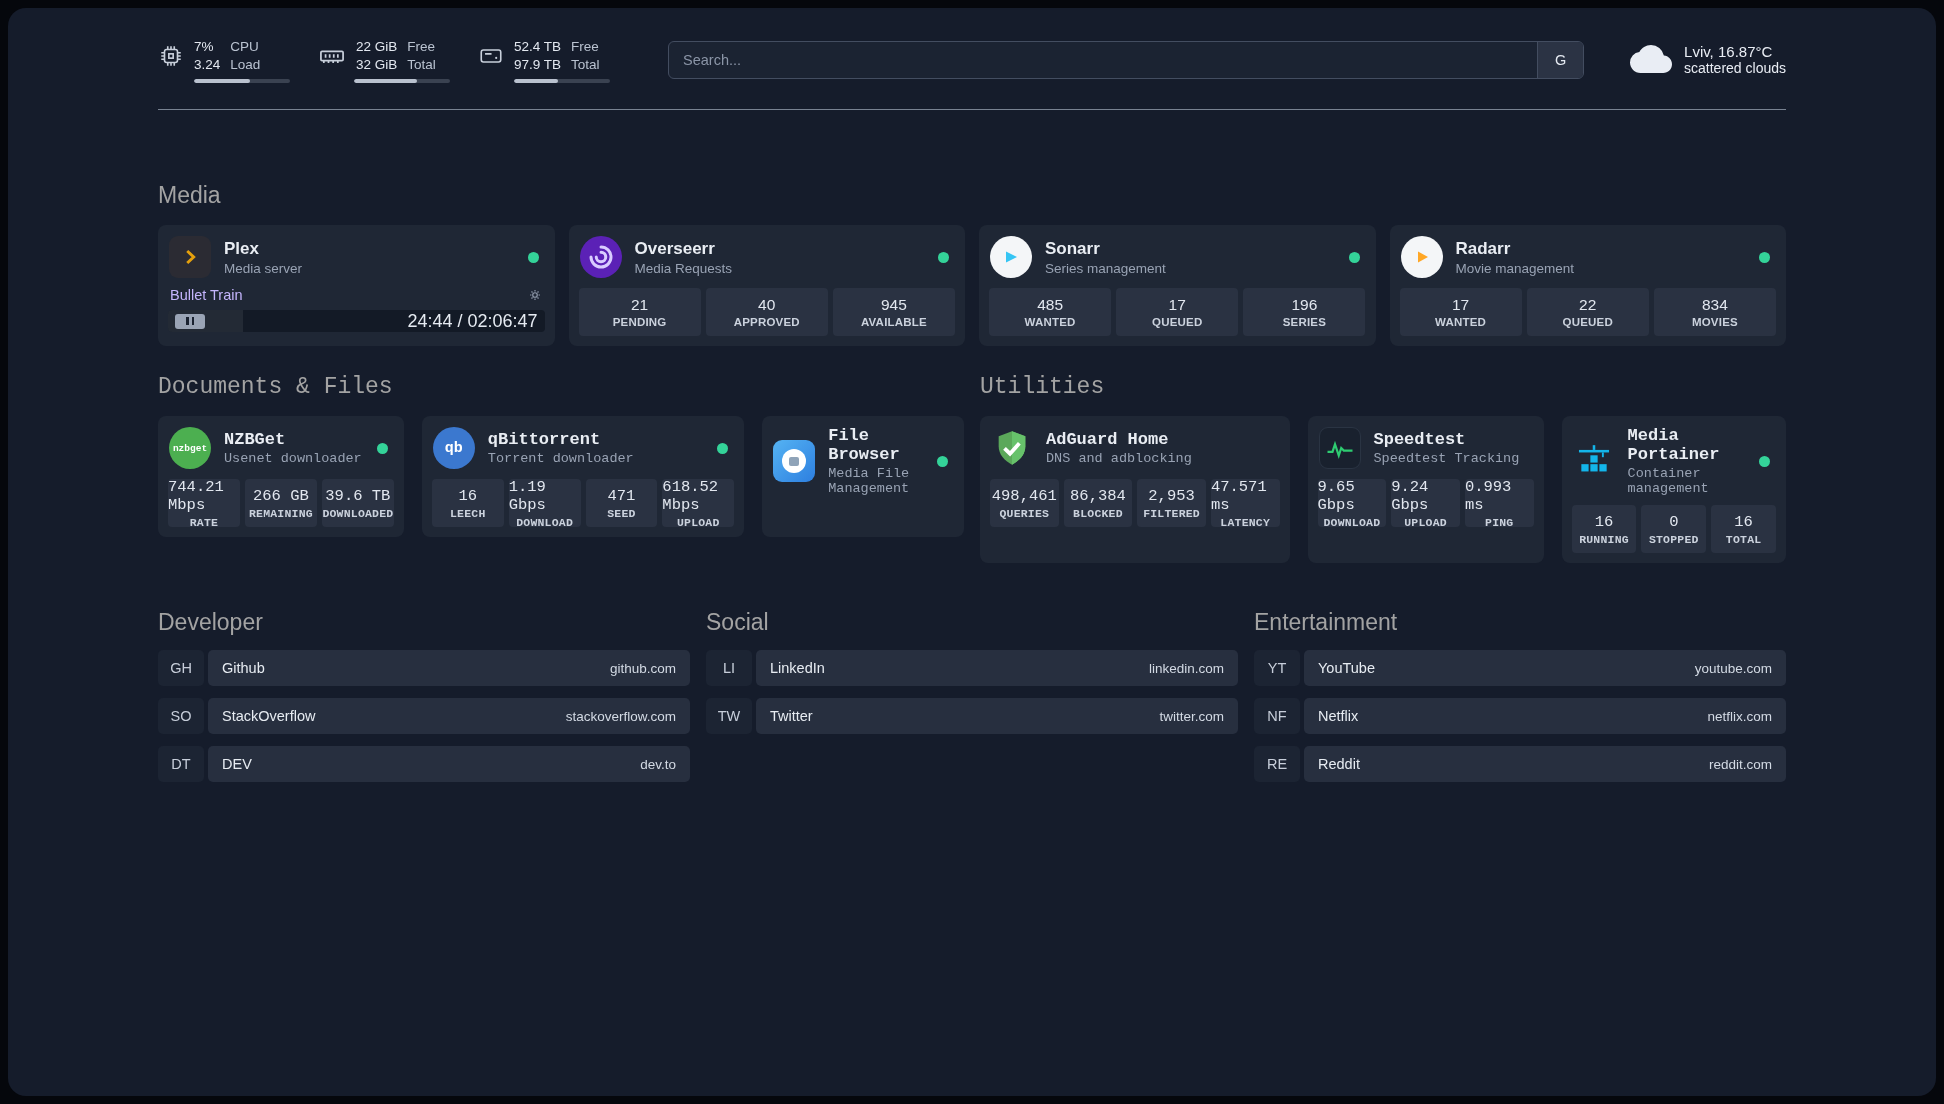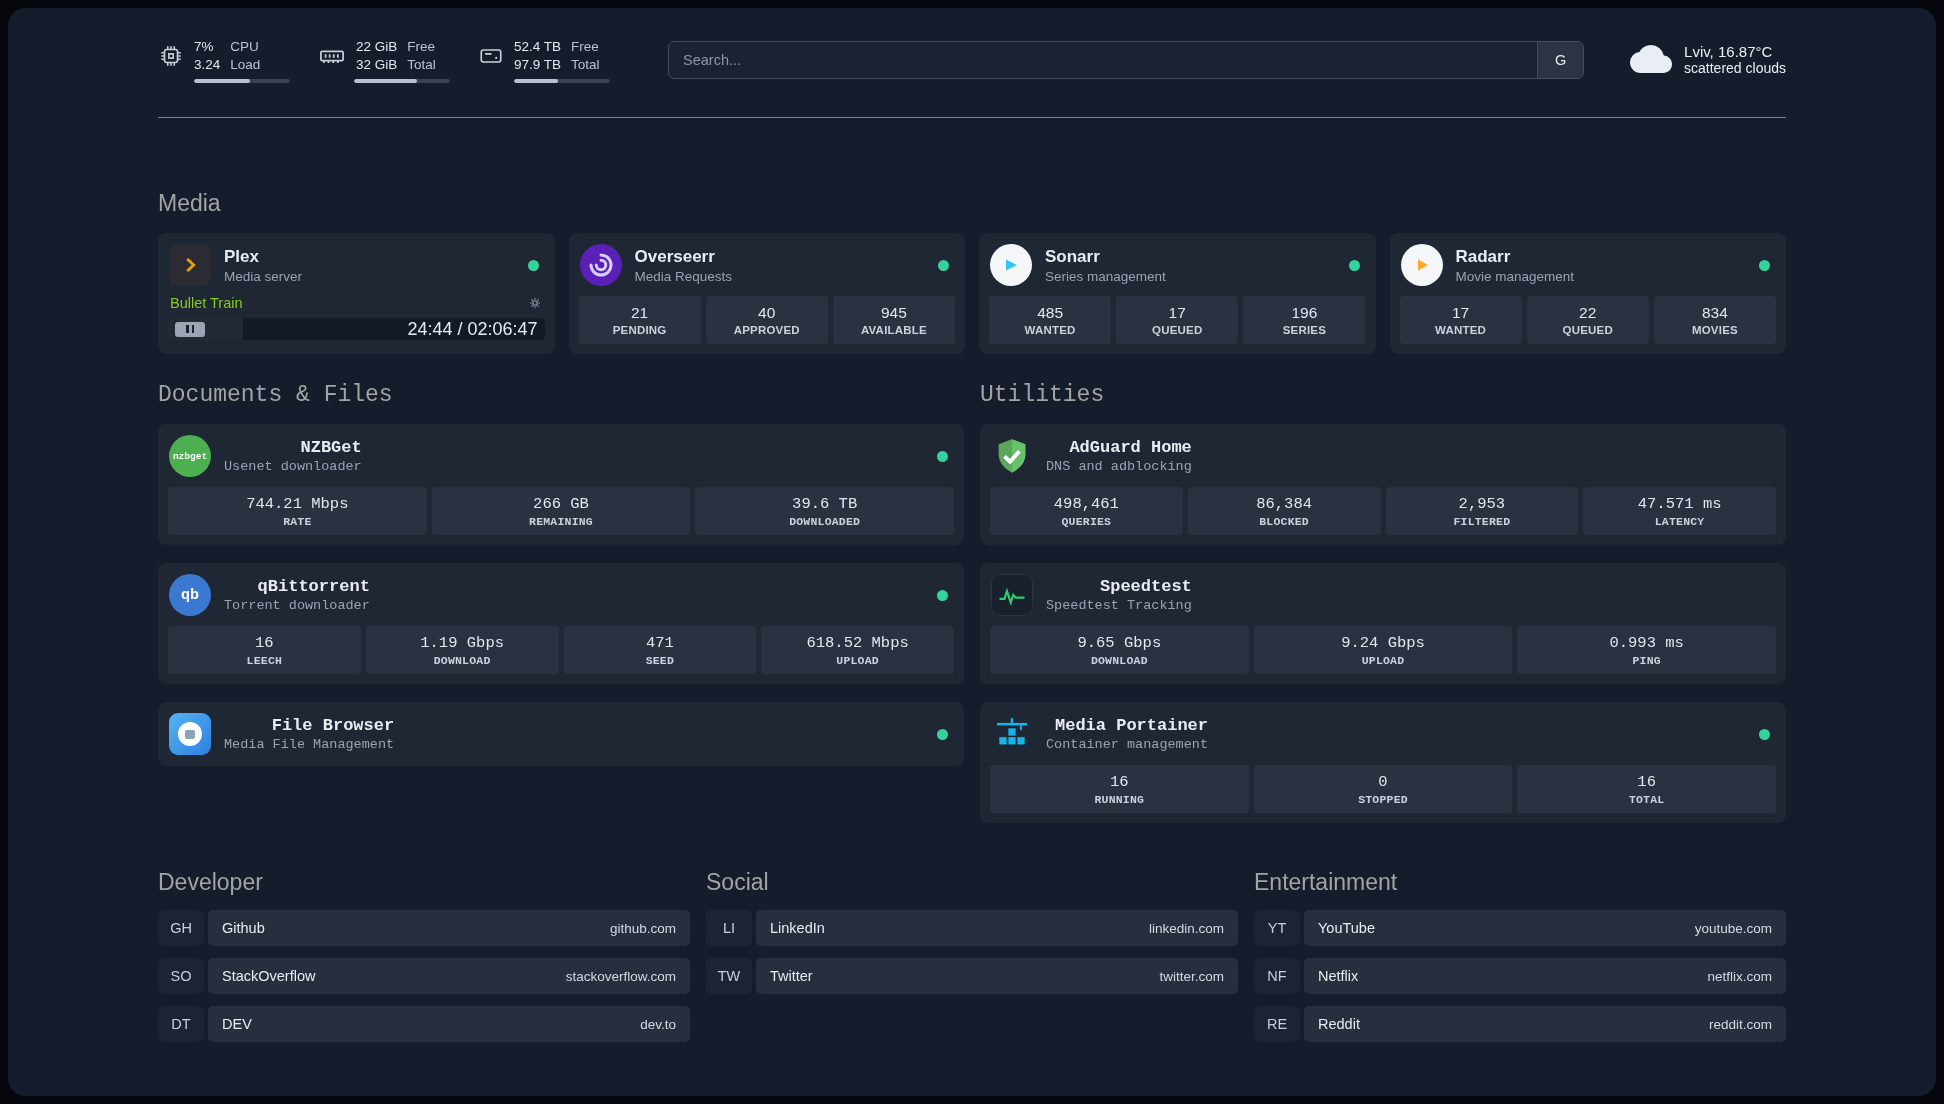--- a/index.html
+++ b/index.html
@@ -23,21 +23,21 @@
   .monitors { display:flex; gap:28px; }
   .monitor { display:flex; flex-direction:column; }
   .mon-row { display:flex; align-items:center; gap:10px; }
   .mon-icon { color:#C8CFDB; display:flex; align-items:center; }
   .mon-col { display:flex; flex-direction:column; line-height:1.32; font-size:13.5px; }
   .vals { color:#E3E8F0; }
   .labs { color:#BAC3D1; }
   .mon-bar { height:4px; border-radius:2px; background:#3A4251; margin-top:5px; margin-left:36px; min-width:96px; overflow:hidden; }
   .mon-fill { height:100%; background:#B9C1CE; border-radius:2px; }
 
-  .search { flex:1; display:flex; align-items:stretch; height:38px; margin:3px 46px 16px 58px;
+  .search { flex:1; display:flex; align-items:stretch; height:38px; margin:3px 46px 8px 58px;
             background:#1B2332; border:1px solid #434D60; border-radius:6px; overflow:hidden; }
   .search input { flex:1; background:transparent; border:none; outline:none; color:#DFE5EE;
                   font-size:14.5px; padding:0 14px; font-family:inherit; }
   .search input::placeholder { color:#8B95A7; }
   .search-provider { width:46px; background:#2B3344; border:none; border-left:1px solid #434D60;
                      color:#E5EAF2; font-size:14.5px; cursor:pointer; font-family:inherit; }
 
   .weather { display:flex; align-items:center; gap:12px; color:#E9EDF4; }
   .cloud-icon { color:#E9EDF4; display:flex; }
   .weather-loc { font-size:15px; }
@@ -61,26 +61,26 @@
   .stats { display:grid; gap:5px; margin-top:9px; }
   .c3 { grid-template-columns:repeat(3,1fr); }
   .c4 { grid-template-columns:repeat(4,1fr); }
   .stat { background:#2A3242; border-radius:4px; height:48px; display:flex; flex-direction:column;
           align-items:center; justify-content:center; gap:2px; }
   .stat-value { font-size:15.5px; color:#E2E7EF; }
   .stat-label { font-size:11.5px; font-weight:700; color:#CBD2DD; letter-spacing:.2px; }
 
   .two-col { display:grid; grid-template-columns:1fr 1fr; gap:16px; margin-top:28px;font-family:Liberation Mono, monospace; }
   .col-title { margin:0 0 16px; }
-  .card-stack { display:flex; flex-direction:column; gap:18px;text-align:right; }
+  .card-stack { display:flex; flex-direction:row; gap:18px; }
 
   
   .player { margin-top:8px; }
   .player-top { display:flex; align-items:center; justify-content:space-between; padding:0 2px; }
-  .track-name { font-size:14.5px; color:#84cc16; }
+  .track-name { font-size:14.5px; color:#c4b5fd; }
   .gear { color:#8F99AA; display:flex; cursor:pointer; }
   .player-bar { margin-top:7px; height:22px; background:#131A26; border-radius:4px; display:flex;
                 align-items:center; justify-content:space-between; padding:0 7px; position:relative; overflow:hidden; }
   .player-fill { position:absolute; left:0; top:0; bottom:0; background:rgba(255,255,255,.07); }
   .pause-btn { position:relative; display:inline-flex; gap:3px; align-items:center; justify-content:center;
                width:30px; height:15px; border-radius:3px; background:#9AA4B5; cursor:pointer; }
   .pause-btn i { display:block; width:2.5px; height:8px; background:#1A2230; }
   .time { position:relative; font-size:18px; color:#E6EBF2; }
 
   

